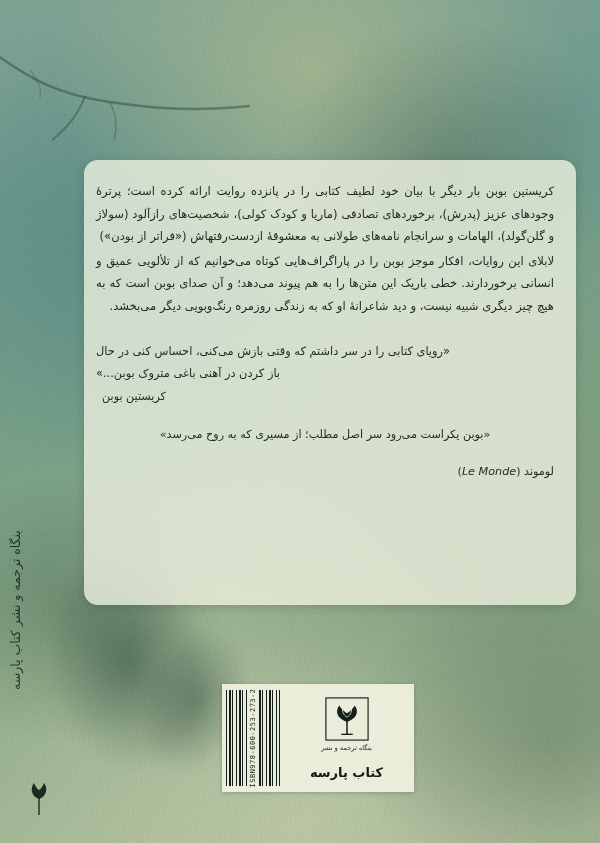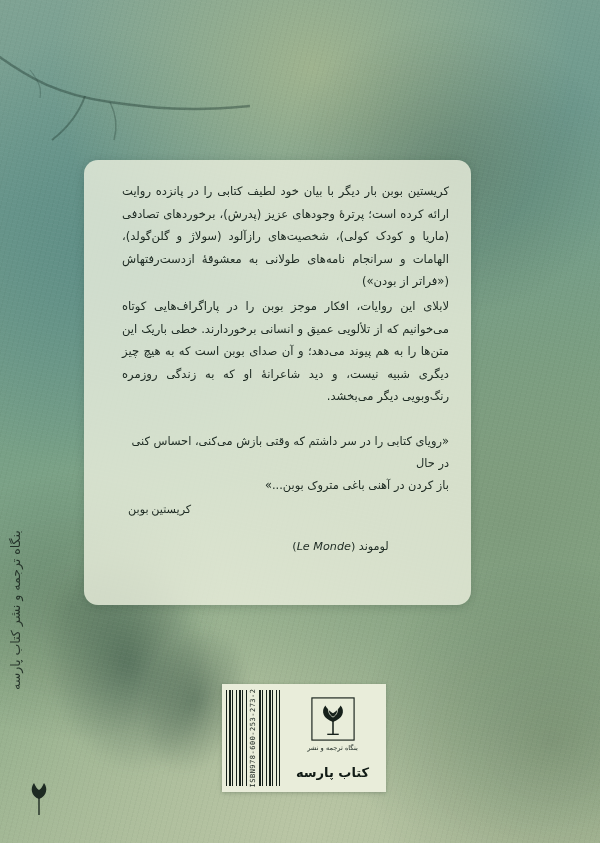--- a/index.html
+++ b/index.html
@@ -75,26 +75,26 @@
       repeating-linear-gradient(12deg, rgba(255,255,255,0.035) 0px, rgba(255,255,255,0.035) 1px, rgba(0,0,0,0) 1px, rgba(0,0,0,0) 4px),
       repeating-linear-gradient(-76deg, rgba(0,0,0,0.035) 0px, rgba(0,0,0,0.035) 1px, rgba(0,0,0,0) 1px, rgba(0,0,0,0) 5px);
     opacity: 0.7;
   }
 
   
   .panel {
     position: absolute;
     left: 84px;
     top: 160px;
-    width: 387px;
+    width: 492px;
     height: 445px;
     background: rgba(236, 240, 222, 0.80);
     border-radius: 14px;
     box-shadow: 0 2px 10px rgba(20,40,30,0.18);
-    padding: 20px 22px 18px 38px;
+    padding: 20px 22px 18px 12px;
     box-sizing: border-box;
     direction: rtl;
     text-align: justify;
     color: #1d2a22;
     font-family: "DejaVu Sans", sans-serif;
   }
   .para {
     font-size: 11.6px;
     line-height: 1.95;
     margin: 0 0 2px 0;
@@ -103,50 +103,49 @@
   }
 
   .quote-block {
     margin-top: 22px;
     font-size: 11.4px;
     line-height: 1.95;
     text-align: center;
     direction: rtl;
   }
   .quote-line {
-    text-align: right;
+    text-align: left;
   }
   .quote-attrib {
     text-align: left;
     font-size: 11.2px;
     margin-top: 2px;
     padding-left: 6px;
-    font-family: Liberation Serif, serif;
   }
   .press {
     margin-top: 16px;
     font-size: 11.2px;
     line-height: 1.9;
     text-align: center;
     direction: rtl;
   }
   .press .src {
     display: block;
-    text-align: center;
+    text-align: right;
     padding-left: 110px;
-    margin-top: 3px;
+    margin-top: 16px;
   }
   .latin { font-style: italic; }
 
   
   .barcode-box {
     position: absolute;
     left: 222px;
     top: 684px;
-    width: 164px;
+    width: 192px;
     height: 108px;
     background: #e9edda;
     box-shadow: 0 1px 4px rgba(20,40,30,0.25);
     display: flex;
     flex-direction: row;
     align-items: stretch;
   }
   .barcode-strip {
     width: 54px;
     margin: 6px 3px 6px 4px;
@@ -251,20 +250,21 @@
     <p class="para">کریستین بوبن بار دیگر با بیان خود لطیف کتابی را در پانزده روایت ارائه کرده است؛ پرترهٔ وجودهای عزیز (پدرش)، برخوردهای تصادفی (ماریا و کودک کولی)، شخصیت‌های راز‌آلود (سولاژ و گلن‌گولد)، الهامات و سرانجام نامه‌های طولانی به معشوقهٔ ازدست‌رفتهاش («فراتر از بودن»)</p>
     <p class="para">لابلای این روایات، افکار موجز بوبن را در پاراگراف‌هایی کوتاه می‌خوانیم که از تلألویی عمیق و انسانی برخوردارند. خطی باریک این متن‌ها را به هم پیوند می‌دهد؛ و آن صدای بوبن است که به هیچ چیز دیگری شبیه نیست، و دید شاعرانهٔ او که به زندگی روزمره رنگ‌وبویی دیگر می‌بخشد.</p>
 
     <div class="quote-block">
       <div class="quote-line">«رویای کتابی را در سر داشتم که وقتی بازش می‌کنی، احساس کنی در حال</div>
       <div class="quote-line">باز کردن در آهنی باغی متروک بوبن...»</div>
       <div class="quote-attrib">کریستین بوبن</div>
     </div>
 
     <div class="press">
+      <div>«بوبن یکراست می‌رود سر اصل مطلب؛ از مسیری که به روح می‌رسد»</div>
       <div class="src"><span>لوموند (</span><span class="latin">Le Monde</span><span>)</span></div>
 
     </div>
 
   </div>
 
   <div class="barcode-box">
     <div class="barcode-strip">
       <div class="barcode-bars"></div>
       <div class="barcode-number">ISBN978-600-253-273-2</div>

